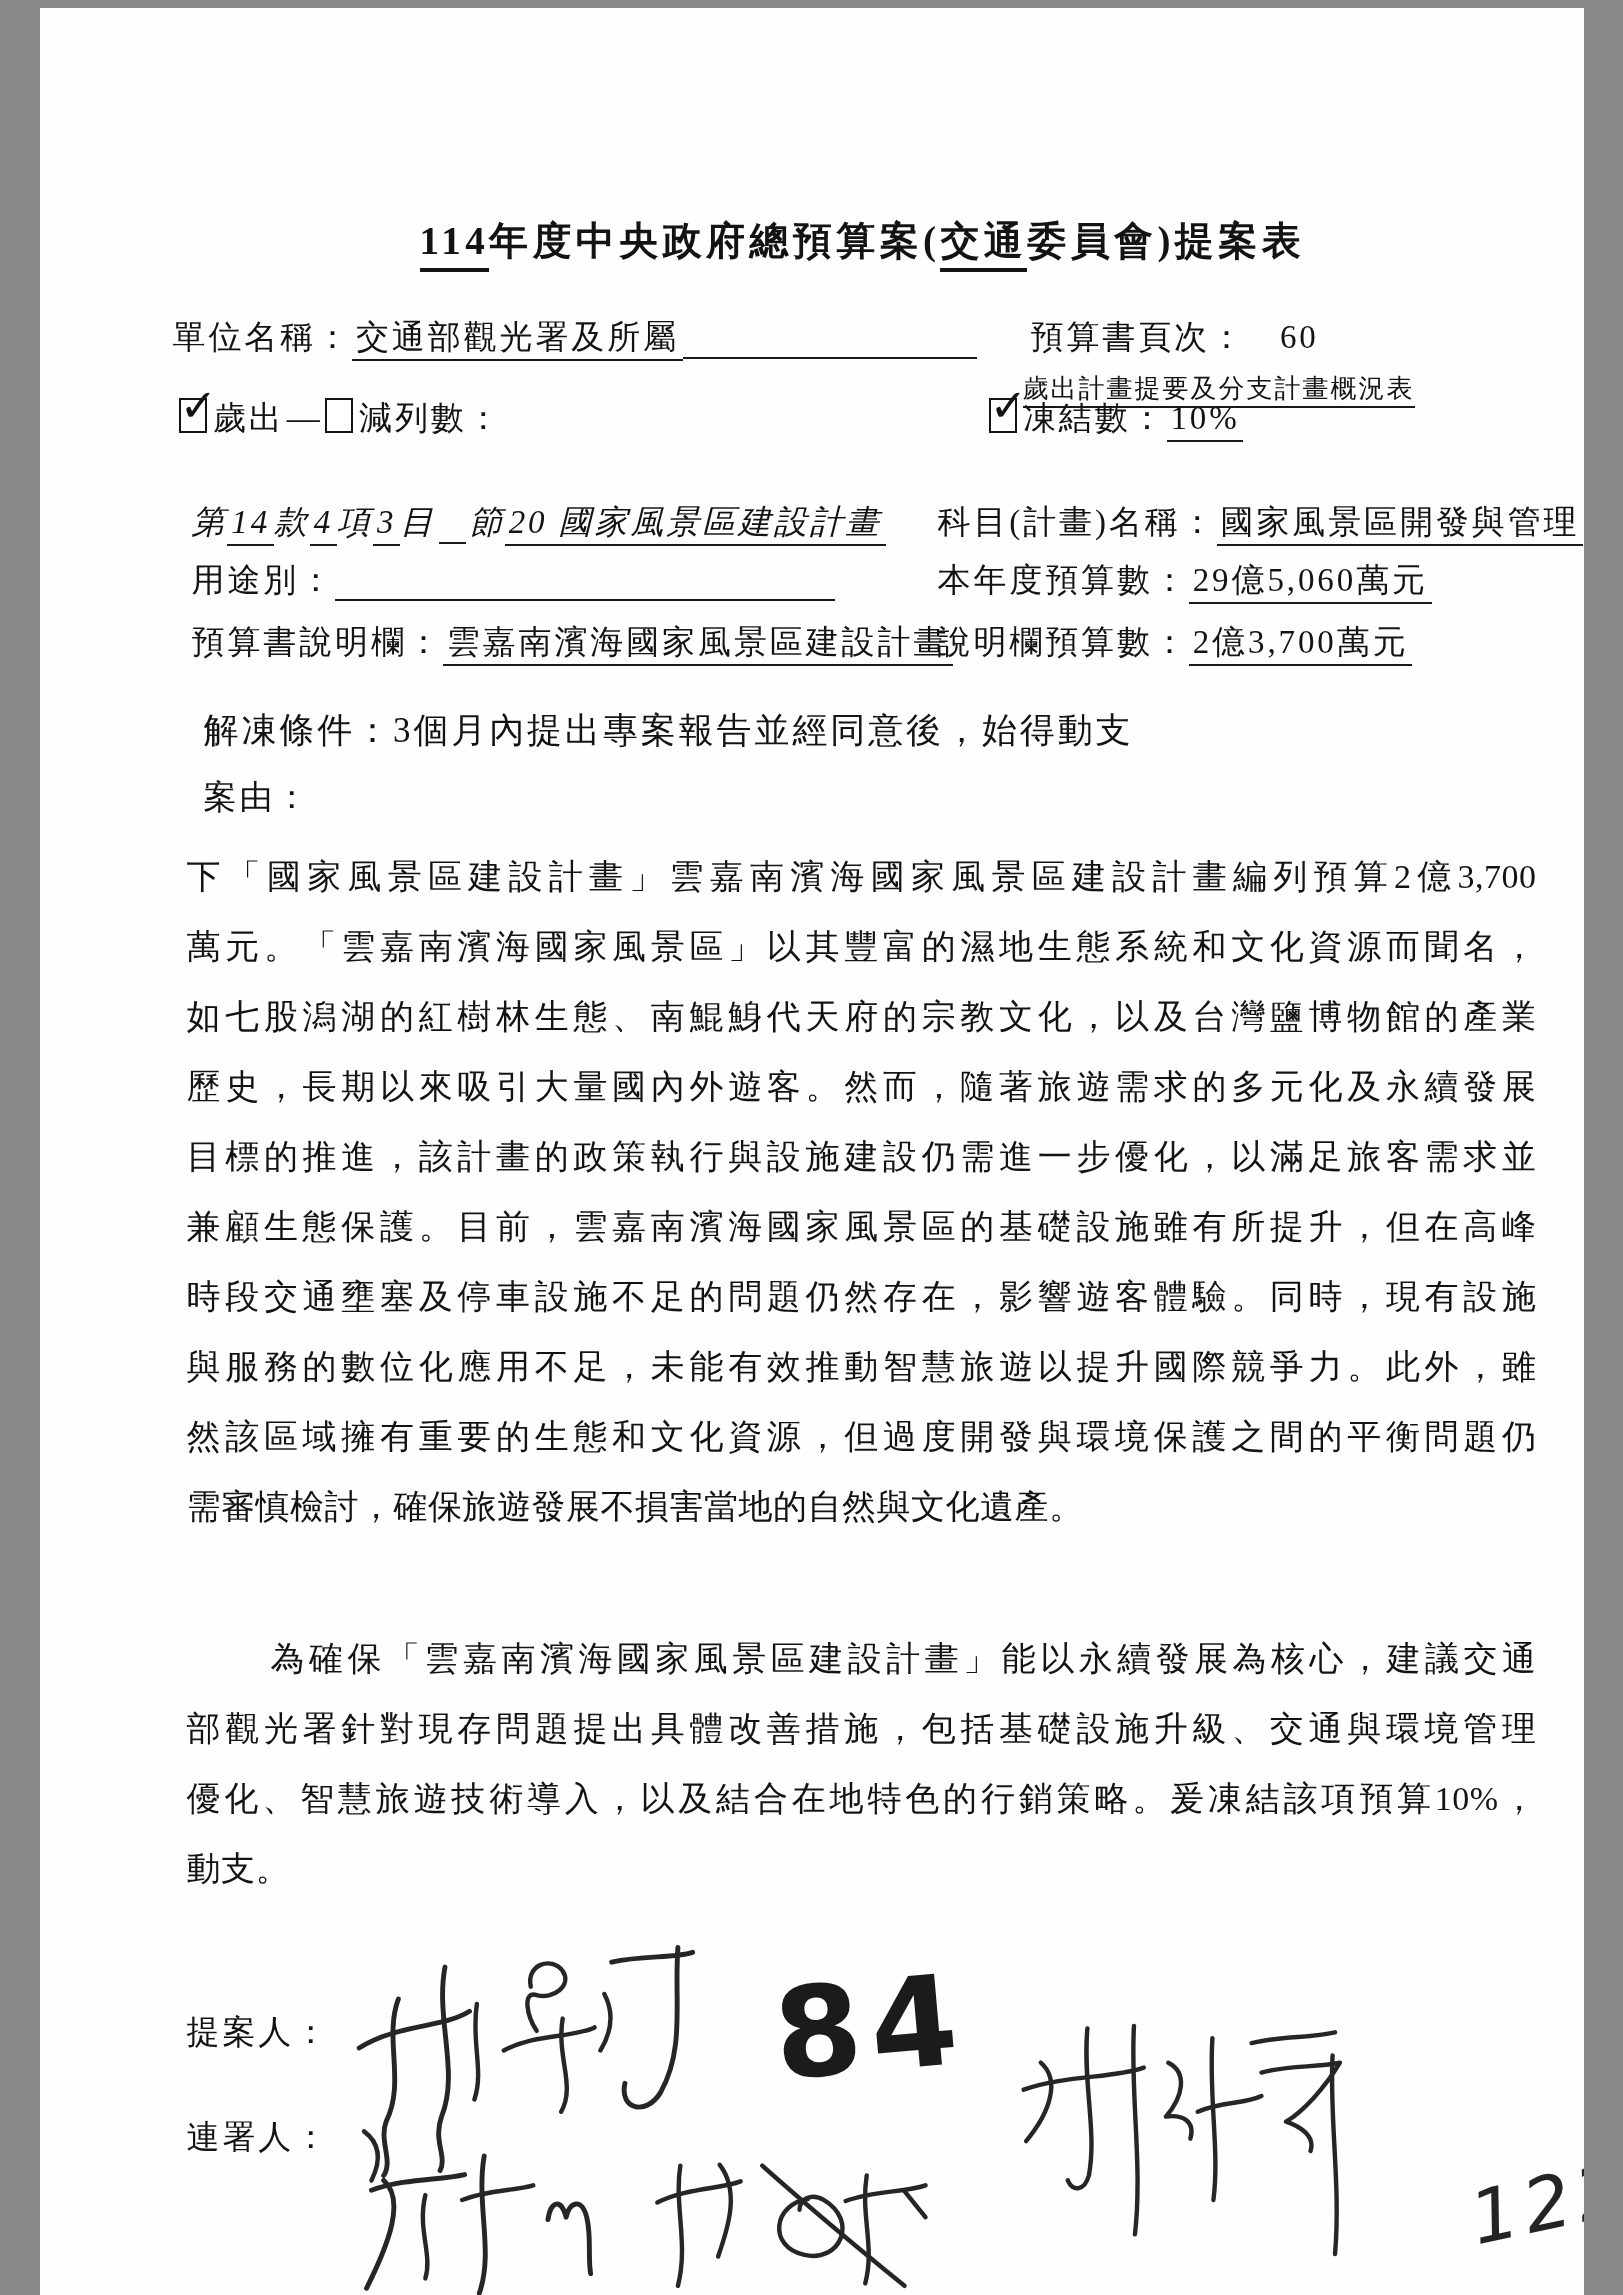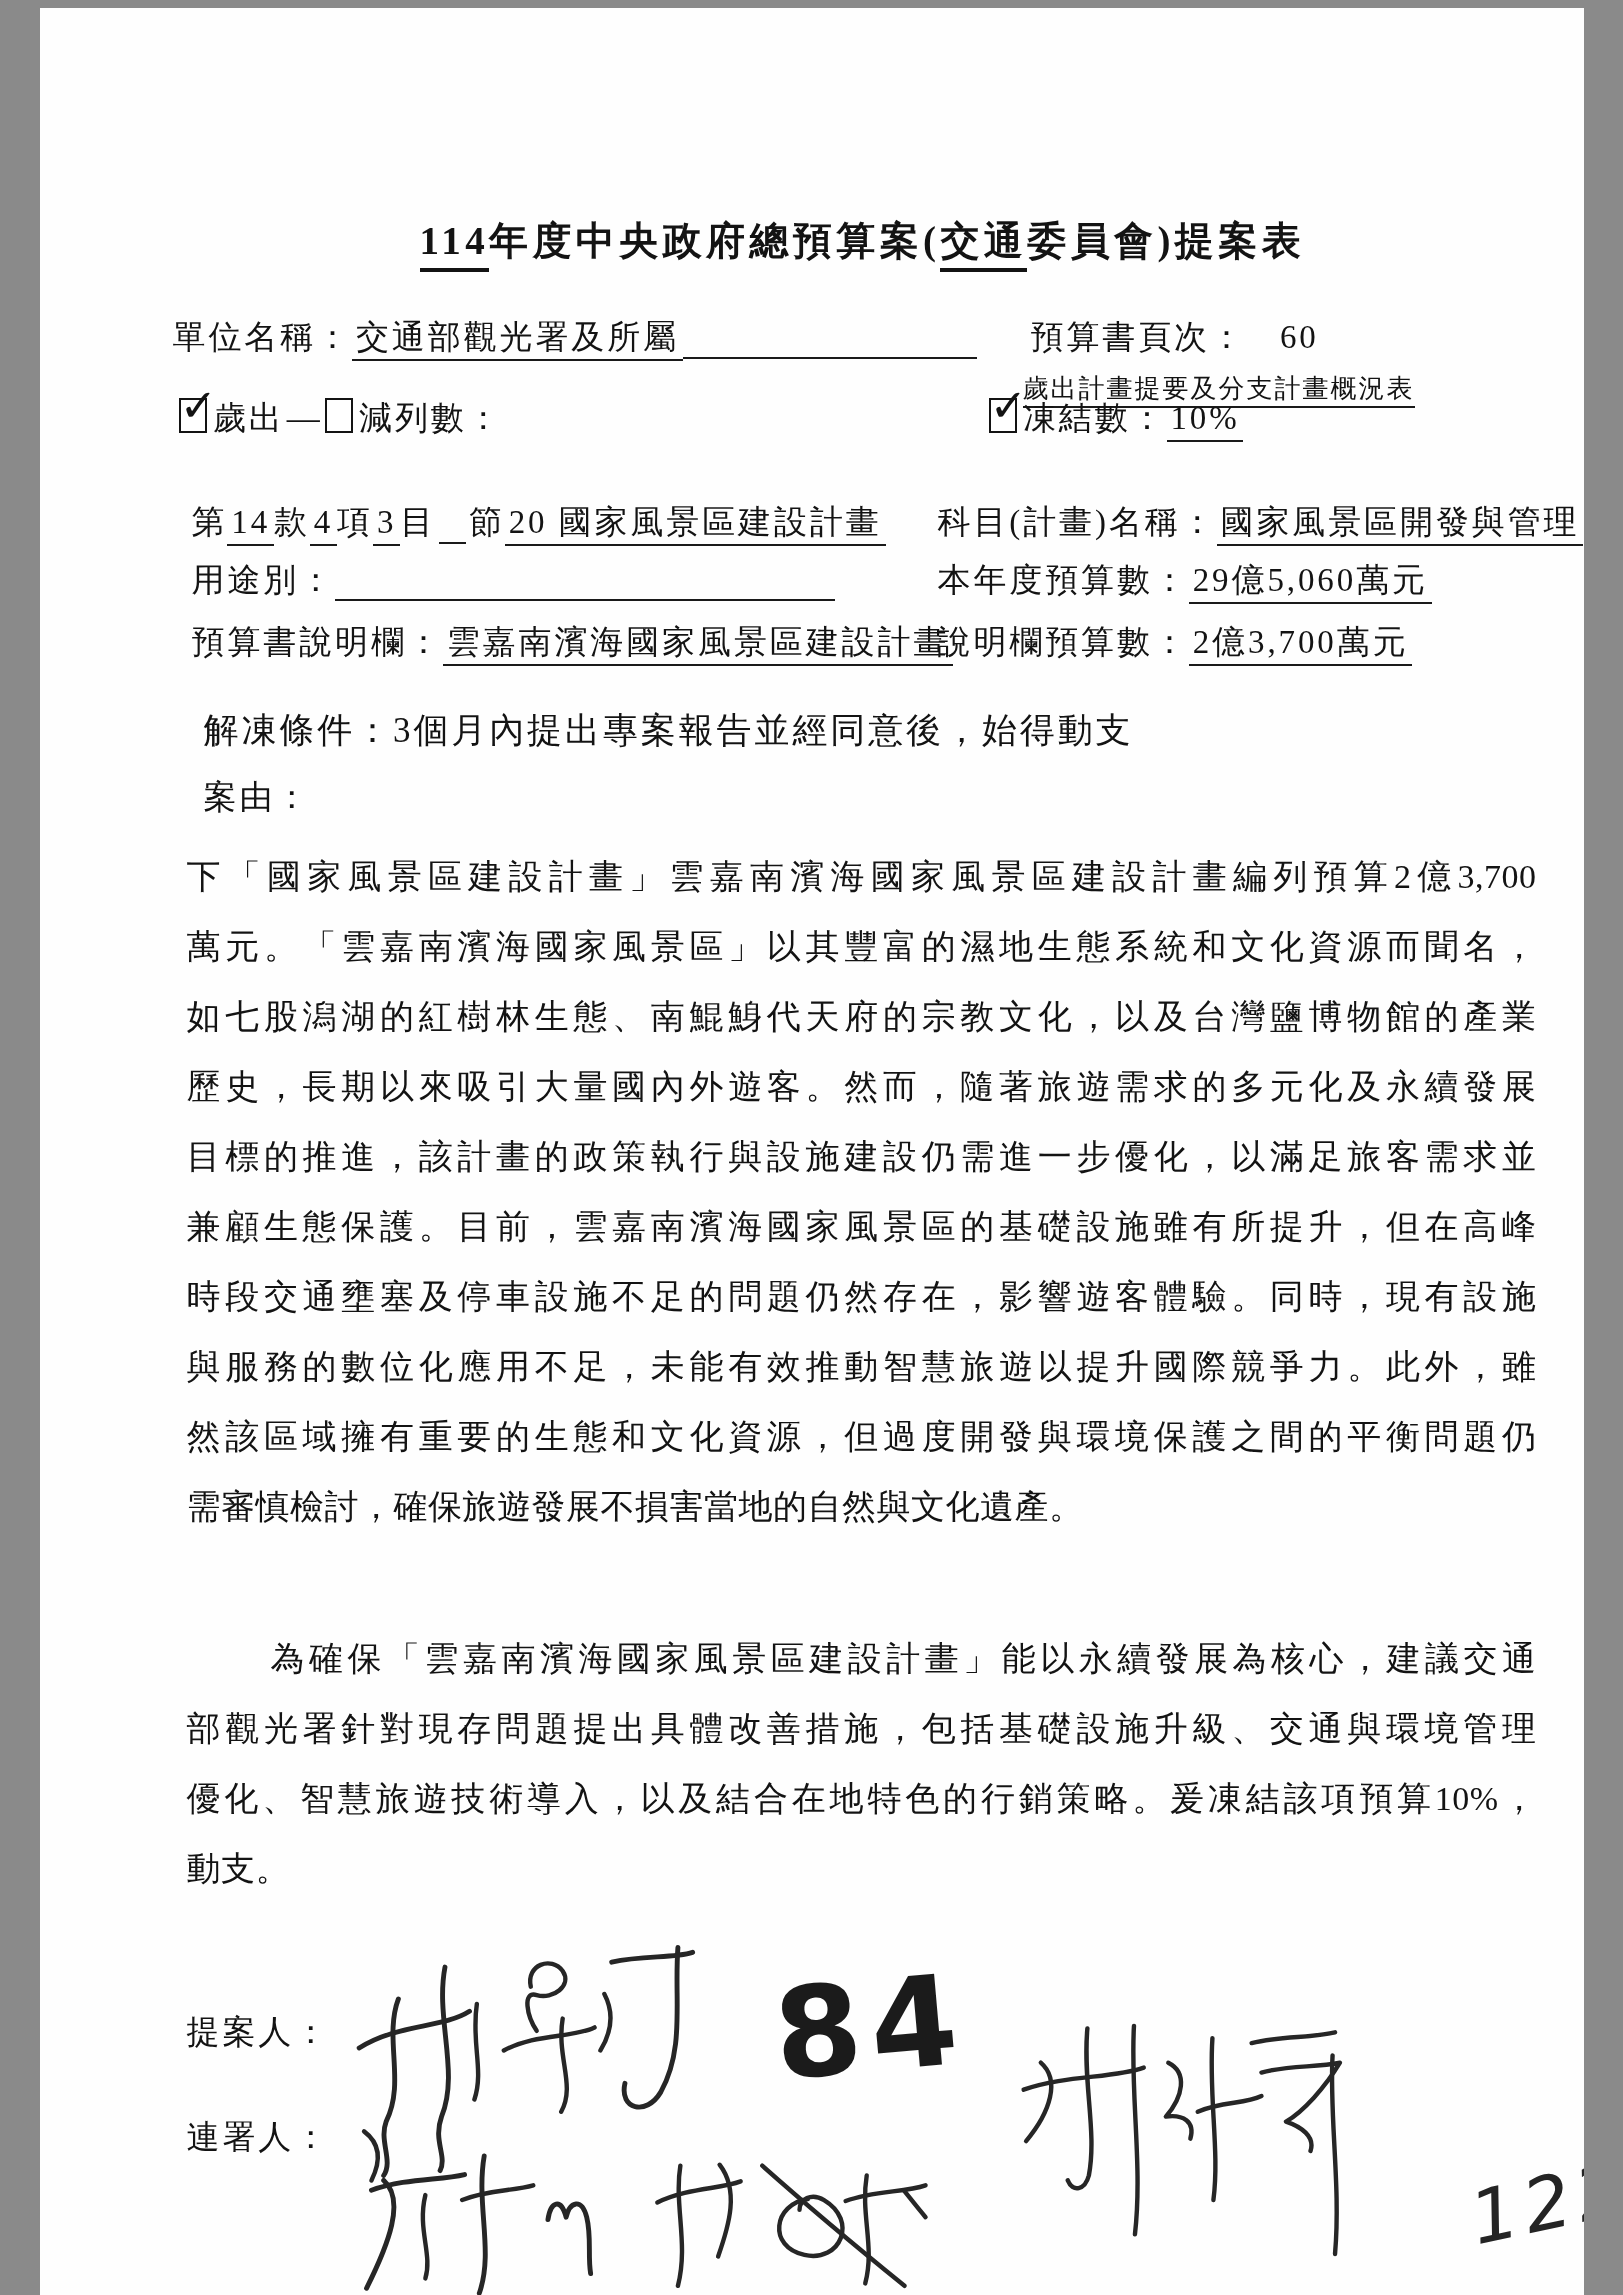--- a/index.html
+++ b/index.html
@@ -53,21 +53,21 @@
     <span class="u-note">歲出計畫提要及分支計畫概況表</span>
   </div>
 
   <div class="abs row" style="left:139px;top:390px;">
     <span class="cb"><span class="tick">✓</span></span><span>歲出</span><span class="dash">—</span><span class="cb"></span><span>減列數：</span>
   </div>
   <div class="abs row" style="left:949px;top:390px;">
     <span class="cb"><span class="tick">✓</span></span><span>凍結數：</span><span class="u">10%</span>
   </div>
 
-  <div class="abs row" style="left:152px;top:494px;">
+  <div class="abs row" style="left:152px;top:494px;font-style:italic;">
     <span>第</span><span class="u">14</span><span>款</span><span class="u">4</span><span>項</span><span class="u">3</span><span>目</span><span class="blank" style="width:27px;margin:0 2.9px;"></span><span>節</span><span class="u">20 國家風景區建設計畫</span>
   </div>
   <div class="abs row" style="left:898px;top:494px;">
     <span>科目(計畫)名稱：</span><span class="u">國家風景區開發與管理</span>
   </div>
 
   <div class="abs row" style="left:152px;top:552px;">
     <span>用途別：</span><span class="blank" style="width:500px;"></span>
   </div>
   <div class="abs row" style="left:898px;top:552px;">

